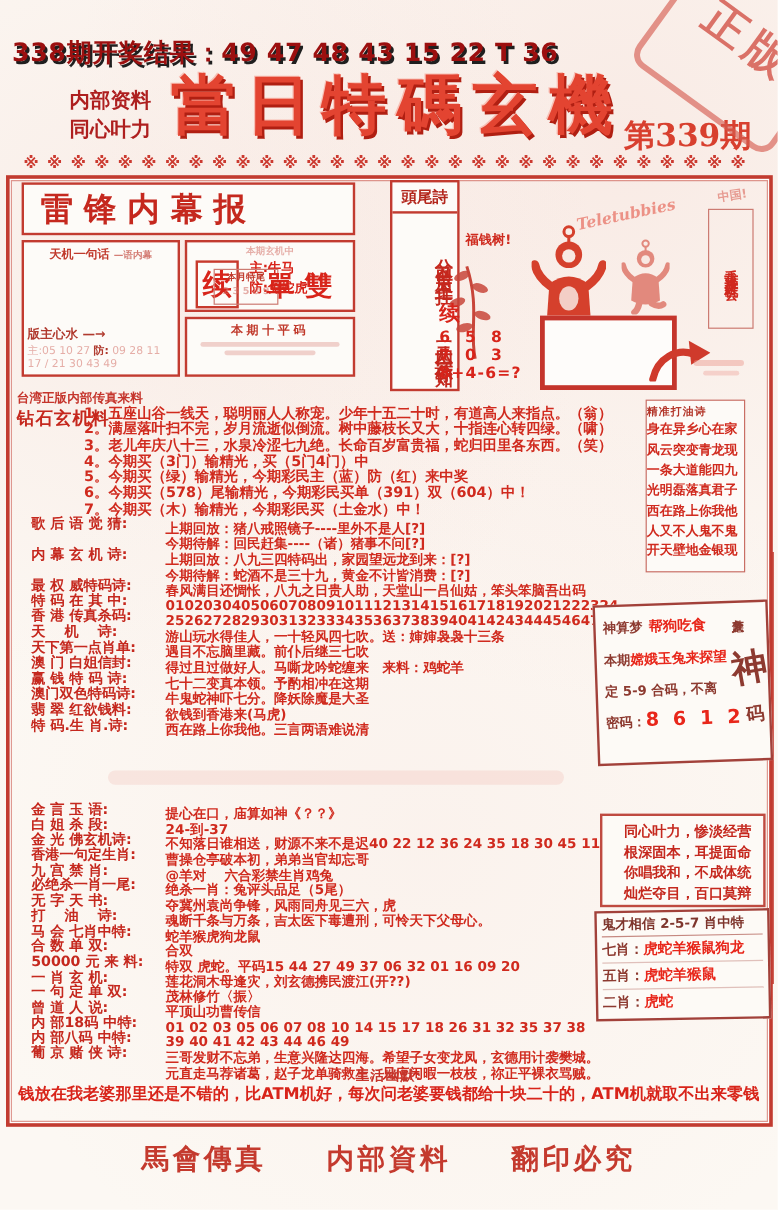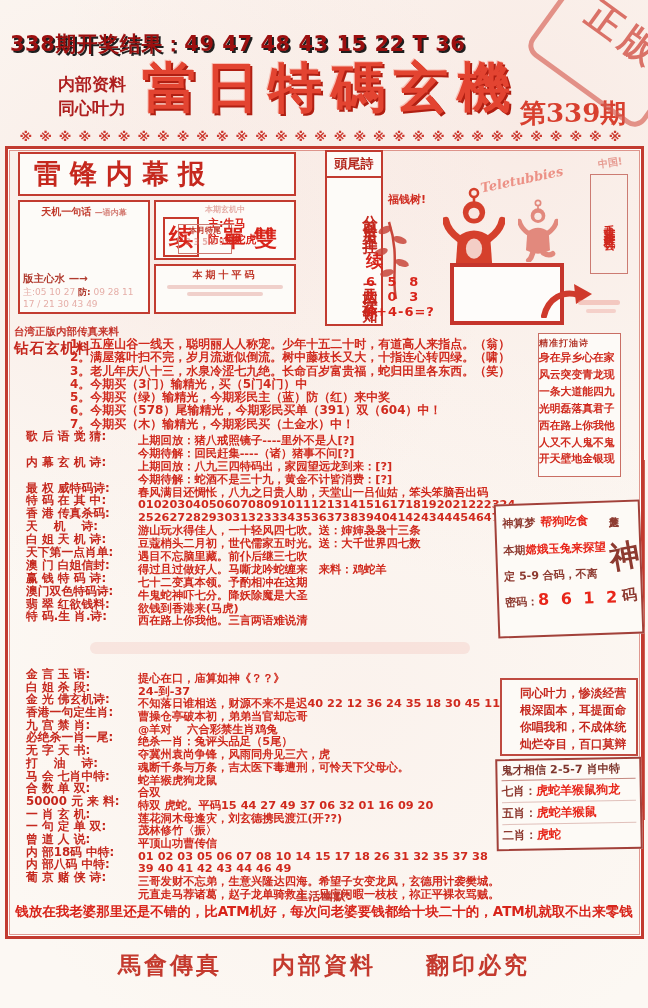--- a/index.html
+++ b/index.html
@@ -287,21 +287,20 @@
   <div class="abs rows rowsA">
 
   <div class="row"><span class="rl">歌 后 语 觉 猜:</span><span class="rv">上期回放：猪八戒照镜子----里外不是人[?]</span></div>
       <div class="row"><span class="rl"></span><span class="rv">今期待解：回民赶集----（诸）猪事不问[?]</span></div>
       <div class="row"><span class="rl">内 幕 玄 机 诗:</span><span class="rv">上期回放：八九三四特码出，家园望远龙到来：[?]</span></div>
       <div class="row"><span class="rl"></span><span class="rv">今期待解：蛇酒不是三十九，黄金不计皆消费：[?]</span></div>
       <div class="row"><span class="rl">最 权 威特码诗:</span><span class="rv">春风满目还惆怅，八九之日贵人助，天堂山一吕仙姑，笨头笨脑吾出码</span></div>
       <div class="row"><span class="rl">特 码 在 其 中:</span><span class="rv">010203040506070809101112131415161718192021222324</span></div>
       <div class="row"><span class="rl">香 港 传真杀码:</span><span class="rv">25262728293031323334353637383940414243444546474849</span></div>
       <div class="row"><span class="rl">天　 机　 诗:</span><span class="rv">游山玩水得佳人，一十轻风四七吹。送：婶婶袅袅十三条</span></div>
-      <div class="row"><span class="rl">白 姐 天 机 诗:</span><span class="rv">豆蔻梢头二月初，世代儒家五时光。送：大千世界四七数</span></div>
       <div class="row"><span class="rl">天下第一点肖单:</span><span class="rv">遇目不忘脑里藏。前仆后继三七吹</span></div>
       <div class="row"><span class="rl">澳 门 白姐信封:</span><span class="rv">得过且过做好人。马嘶龙吟蛇缠来　来料：鸡蛇羊</span></div>
       <div class="row"><span class="rl">赢 钱 特 码 诗:</span><span class="rv">七十二变真本领。予酌相冲在这期</span></div>
       <div class="row"><span class="rl">澳门双色特码诗:</span><span class="rv">牛鬼蛇神吓七分。降妖除魔是大圣</span></div>
       <div class="row"><span class="rl">翡 翠 红欲钱料:</span><span class="rv">欲钱到香港来(马虎)</span></div>
       <div class="row"><span class="rl">特 码.生 肖.诗:</span><span class="rv">西在路上你我他。三言两语难说清</span></div>
     </div>
 
   <div class="abs dreambox">
     <div class="db-main">

